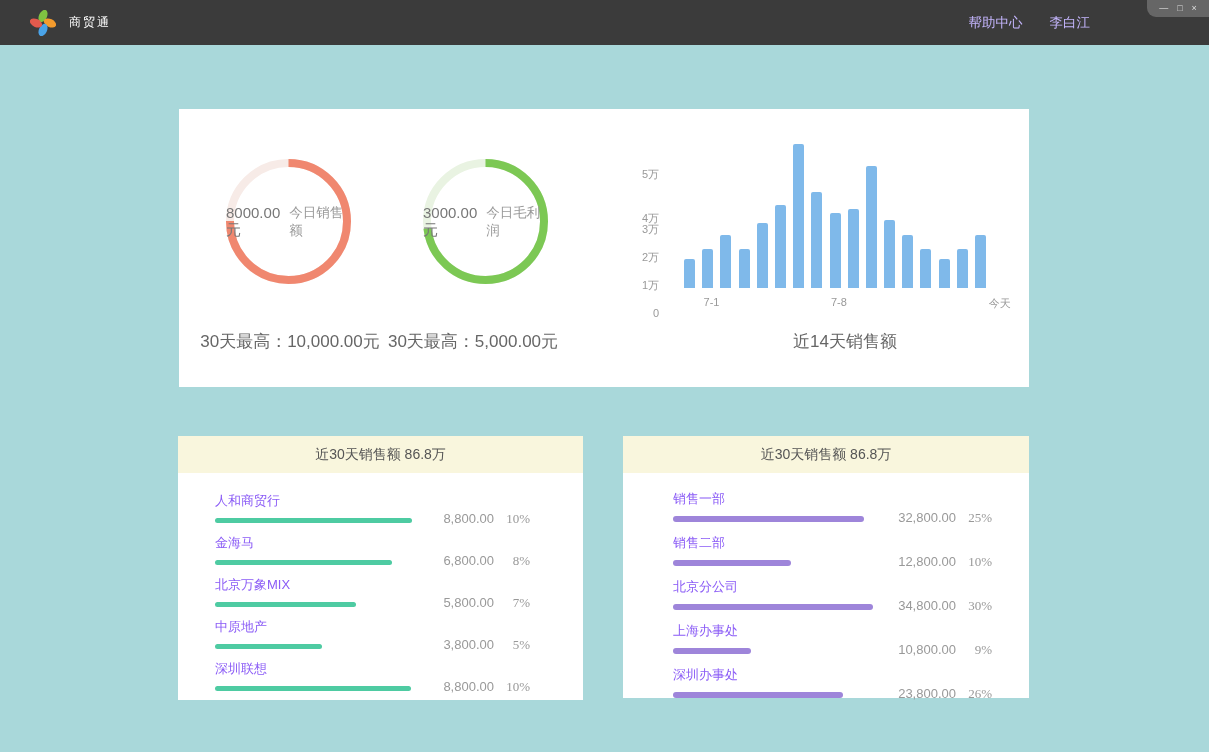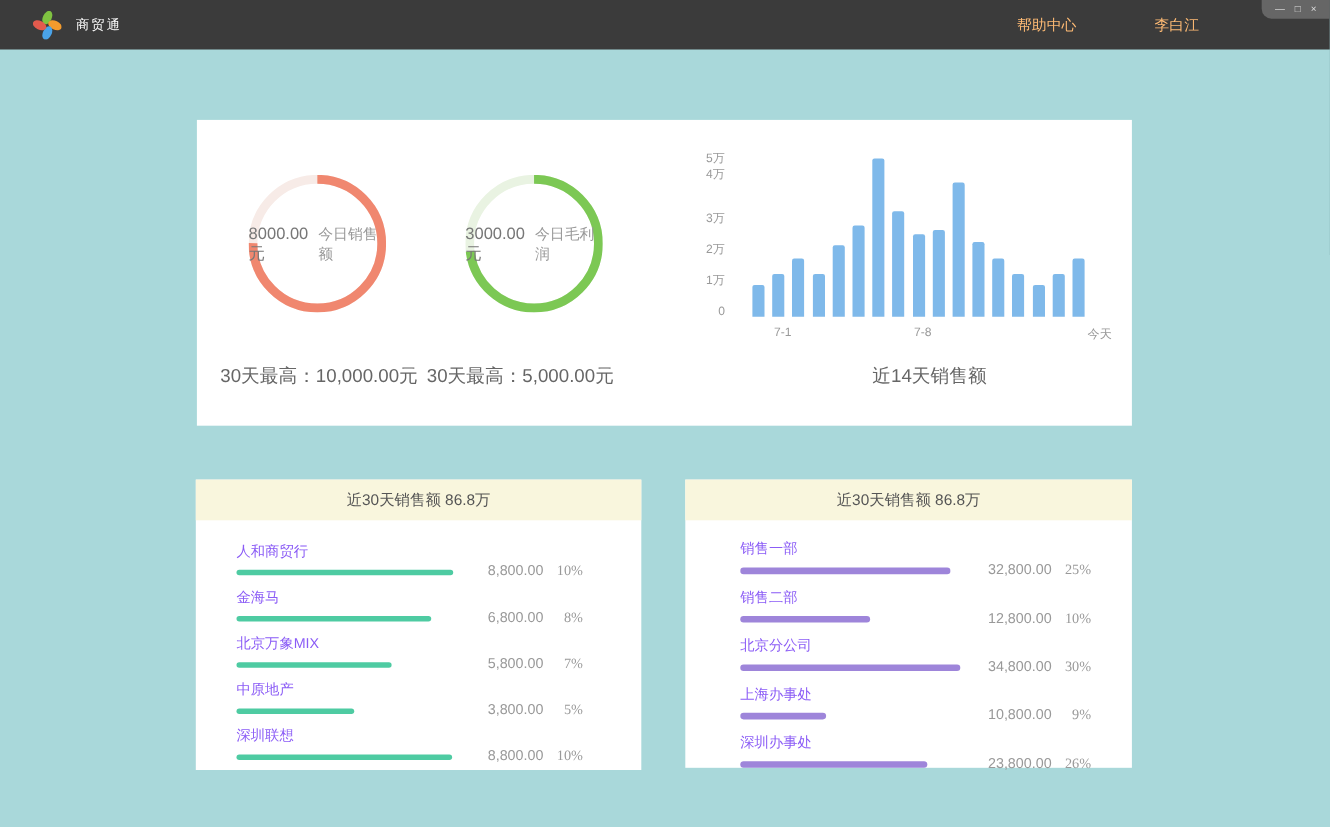--- a/index.html
+++ b/index.html
@@ -14,21 +14,21 @@
     background:var(--bg,#a9d8da); overflow:hidden;
   }
 
   
   .titlebar {
     position:relative; height:45px; background:var(--header-bg,#3b3b3b);
     display:flex; align-items:center; padding-left:30px;
   }
   .logo { width:26px; height:26px; margin-right:13px; }
   .app-title { color:#ffffff; font-size:12px; letter-spacing:2px; }
-  .titlebar-right { margin-left:auto; display:flex; align-items:center; color:#fdba74; font-size:13.5px;gap:44px; }
+  .titlebar-right { margin-left:auto; display:flex; align-items:center; color:#c4b5fd; font-size:13.5px; }
   .tb-link { margin-right:27px; cursor:pointer; }
   .tb-user { margin-right:119px; cursor:pointer; }
   .win-controls {
     position:absolute; top:0; right:0; height:17px; width:62px;
     background:var(--controls-bg,#666666); border-bottom-left-radius:9px;
     display:flex; align-items:center; justify-content:center; gap:9px;
     color:#dddddd; font-size:9px; line-height:1;
   }
   .win-controls span { cursor:pointer; }
 
@@ -45,21 +45,21 @@
   }
   .donut-value { font-size:15px; color:#777777; }
   .donut-label { font-size:13.5px; color:#999999; }
   .sub-caption {
     position:absolute; top:221px; transform:translateX(-50%);
     font-size:17px; color:#666666; white-space:nowrap;
   }
 
   
   #y-axis, #x-axis { position:absolute; inset:0; pointer-events:none; }
-  .ylab { position:absolute; left:430px; width:50px; text-align:right; font-size:11px; color:#999999; line-height:14px; }
+  .ylab { position:absolute; left:430px; width:50px; text-align:right; font-size:11px; color:#999999; line-height:14px;margin-top:30px; }
   #bar-row { position:absolute; left:505px; bottom:99px; display:flex; align-items:flex-end; }
   .bar { width:11px; margin-right:7.2px; border-radius:2px 2px 0 0; }
   .xlab { position:absolute; top:187px; width:60px; margin-left:-30px; text-align:right; font-size:11px; color:#999999; }
 
   
   .list-card { top:391px; }
   .left-card  { left:178px; width:405px; height:264px; }
   .right-card { left:623px; width:406px; height:262px; }
   .card-header {
     height:37px; background:var(--card-header-bg,#f9f6dd);
@@ -137,21 +137,21 @@
       </div>
 
       <div class="sub-caption" style="left:111px">30天最高：10,000.00元</div>
       <div class="sub-caption" style="left:294px">30天最高：5,000.00元</div>
 
       <div id="y-axis">
           <div class="ylab" style="top: 166.7px;">0</div>
           <div class="ylab" style="top: 138.96px;">1万</div>
           <div class="ylab" style="top: 111.22px;">2万</div>
           <div class="ylab" style="top: 83.48px;">3万</div>
-          <div class="ylab" style="top: 43px;">4万</div>
+          <div class="ylab" style="top: 72px;">4万</div>
           <div class="ylab" style="top: 28px;">5万</div>
         </div>
       <div id="bar-row">
           <div class="bar" style="height: 29.1px; background: rgb(127, 185, 234);"></div>
           <div class="bar" style="height: 38.8px; background: rgb(127, 185, 234);"></div>
           <div class="bar" style="height: 52.7px; background: rgb(127, 185, 234);"></div>
           <div class="bar" style="height: 38.8px; background: rgb(127, 185, 234);"></div>
           <div class="bar" style="height: 65.2px; background: rgb(127, 185, 234);"></div>
           <div class="bar" style="height: 83.2px; background: rgb(127, 185, 234);"></div>
           <div class="bar" style="height: 144.2px; background: rgb(127, 185, 234);"></div>

